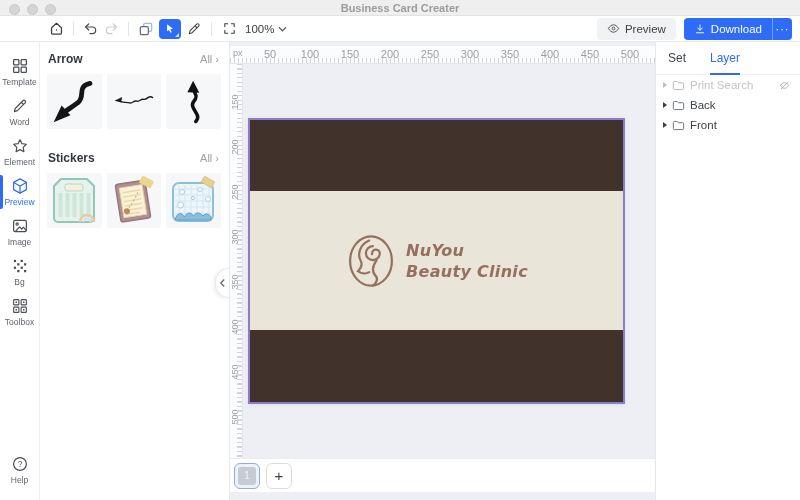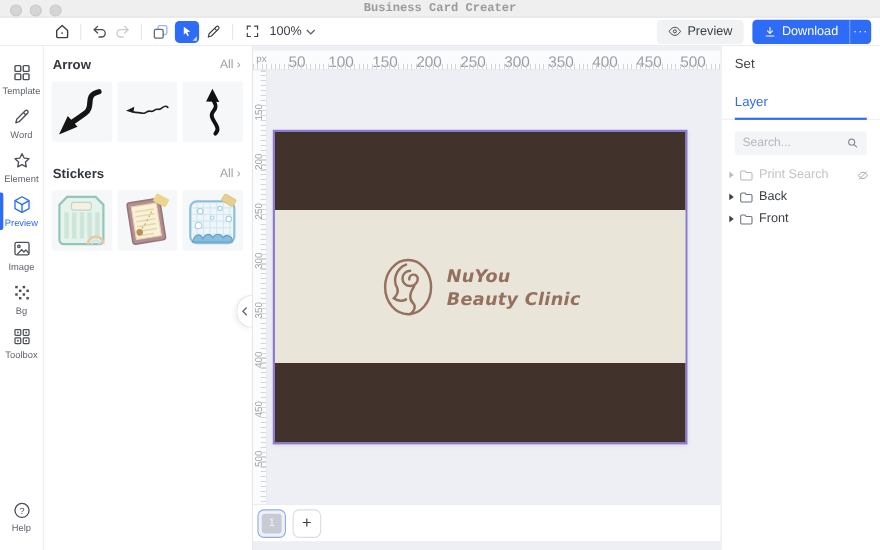--- a/index.html
+++ b/index.html
@@ -1,21 +1,21 @@
 <!DOCTYPE html>
 <html><head>
 <meta charset="utf-8">
 <style>
   * { margin:0; padding:0; box-sizing:border-box; }
   html,body { width:800px; height:500px; }
   body { font-family:"Liberation Sans", sans-serif; background:#eef0f5; overflow:hidden; }
   .app { position:relative; width:800px; height:500px; background:#fff; }
 
   
-  .titlebar { position:relative; height:16px; background:#efefef; border-bottom:1px solid #e3e3e3;font-family:Liberation Mono, monospace; }
+  .titlebar { position:relative; height:16px; background:#efefef; border-bottom:1px solid #e3e3e3; }
   .lights { position:absolute; left:9px; top:4px; display:flex; gap:7px; }
   .light { width:11px; height:11px; border-radius:50%; background:#d5d5d5; border:1px solid #c8c8c8; }
   .win-title { position:absolute; left:0; right:0; top:2px; text-align:center; font-size:11px; font-weight:700; color:#9b9b9b; }
 
   
   .toolbar { height:26px; background:#fff; border-bottom:1px solid #e9eaee; display:flex; align-items:center; padding:0 8px 0 46px; }
   .tbtn { width:20px; height:20px; display:flex; align-items:center; justify-content:center; border-radius:4px; cursor:pointer; flex:0 0 auto; }
   .tsep { width:1px; height:14px; background:#e4e5e9; margin:0 7px; flex:0 0 auto; }
   .tbtn.cursor-active { width:22px; height:20px; background:#2e6bf6; position:relative; margin:0 3px; }
   .tbtn.cursor-active .corner { position:absolute; right:2px; bottom:2px; width:0; height:0; border-left:4px solid transparent; border-bottom:4px solid #cfe0ff; }
@@ -47,41 +47,41 @@
   .sec-all { font-size:11px; color:#9aa0a6; cursor:pointer; }
   .tiles { display:flex; gap:5px; padding:0 8px 0 7px; }
   .tile { width:55px; height:55px; background:#f6f7f9; border-radius:2px; display:flex; align-items:center; justify-content:center; cursor:pointer; }
   .collapse-handle { position:absolute; right:0; top:226px; width:14px; height:30px; background:#fff; border:1px solid #e6e8ec; border-right:none; border-radius:15px 0 0 15px; box-shadow:-2px 1px 4px rgba(0,0,0,.06); display:flex; align-items:center; justify-content:center; cursor:pointer; }
 
   
   .canvas { position:relative; width:425px; background:#edeff5; overflow:hidden; }
   .h-ruler { position:absolute; left:0; right:0; top:4px; height:18px; background:#fbfcfd; border-bottom:1px solid #e4e6ea; }
   .h-ruler::after { content:""; position:absolute; left:0; right:0; bottom:0; height:5px;
       background:repeating-linear-gradient(to right, #d3d5da 0 1px, transparent 1px 4px); }
-  .h-ruler .rlabel { position:absolute; top:2px; transform:translateX(-50%); font-size:14px; color:#9b9ea4; }
+  .h-ruler .rlabel { position:absolute; top:2px; transform:translateX(-50%); font-size:11px; color:#9b9ea4; }
   .ruler-unit { position:absolute; left:3px; top:2px; font-size:9px; color:#9b9ea4; }
   .v-ruler { position:absolute; left:0; top:22px; width:13px; height:412px; background:#fbfcfd; border-right:1px solid #e4e6ea; }
   .v-ruler::after { content:""; position:absolute; top:0; bottom:0; right:0; width:5px;
       background:repeating-linear-gradient(to bottom, #d3d5da 0 1px, transparent 1px 4.5px); }
   .v-ruler .rlabel { position:absolute; left:-11px; width:32px; height:10px; line-height:10px; text-align:center; transform:rotate(-90deg); font-size:9px; color:#9b9ea4; }
 
   .card { position:absolute; left:18px; top:76px; width:377px; height:286px; border:2px solid #ef4444; display:flex; flex-direction:column; cursor:pointer; box-shadow:0 1px 4px rgba(60,60,90,.08); }
   .band-top { flex:0 0 71px; }
   .band-mid { flex:0 0 139px; display:flex; align-items:center; justify-content:center; gap:9px; }
   .band-bot { flex:1 1 auto; }
   .brand-text { font-family:"DejaVu Sans", sans-serif; font-style:italic; font-weight:600; font-size:16px; line-height:21px; letter-spacing:.3px; }
 
   .pagebar { position:absolute; left:0; right:0; top:416px; height:34px; background:#fff; border-top:1px solid #ececf0; display:flex; align-items:center; gap:6px; padding-left:4px; }
   .page-thumb { width:26px; height:26px; border:1px solid #93a9ea; background:#eef1f6; border-radius:6px; display:flex; align-items:center; justify-content:center; cursor:pointer; }
   .page-thumb .inner { width:18px; height:18px; background:#c7cbd3; border-radius:3px; color:#f2f3f6; font-size:10px; display:flex; align-items:center; justify-content:center; }
   .page-add { width:26px; height:26px; background:#fff; border:1px solid #dadce0; border-radius:6px; color:#3c4043; font-size:15px; font-weight:400; display:flex; align-items:center; justify-content:center; cursor:pointer; }
 
   
   .right-panel { width:145px; border-left:1px solid #e6e8ec; background:#fff; display:flex; flex-direction:column; }
-  .rp-tabs { display:flex; gap:12px; padding:9px 12px 0; border-bottom:1px solid #eef0f3;flex-direction:column; }
+  .rp-tabs { display:flex; gap:24px; padding:9px 12px 0; border-bottom:1px solid #eef0f3; }
   .rp-tab { font-size:12px; color:#3f4449; padding-bottom:8px; cursor:pointer; }
   .rp-tab.active { color:#2e6bf6; border-bottom:2px solid #2e6bf6; margin-bottom:-1px; }
   .rp-search { margin:10px 12px 8px; height:22px; background:#f4f5f7; border-radius:3px; display:flex; align-items:center; padding:0 7px; gap:4px; }
   .rp-search input { flex:1; min-width:0; border:none; outline:none; background:transparent; font-size:11px; color:#3c4146; font-family:"Liberation Sans", sans-serif; }
   .rp-search input::placeholder { color:#b3b7bd; }
   .layer-row { display:flex; align-items:center; gap:5px; height:20px; padding:0 10px 0 7px; font-size:11.5px; color:#3c4146; cursor:pointer; }
   .caret { width:0; height:0; border-left:4.5px solid #3b3e43; border-top:3.5px solid transparent; border-bottom:3.5px solid transparent; flex:0 0 auto; }
   .layer-name { flex:1 1 auto; white-space:nowrap; overflow:hidden; }
   .eye-off { display:none; }
   .layer-row.hidden-layer .layer-name { color:#c2c4c9; }
@@ -386,27 +386,20 @@
           <span>+</span>
         </div>
       </div>
     </div>
 
     <div class="right-panel">
       <div class="rp-tabs">
         <span class="rp-tab">Set</span>
         <span class="rp-tab active">Layer</span>
       </div>
-      <div class="rp-search">
-        <input type="text" placeholder="Search..." style="">
-        <svg width="12" height="12" viewBox="0 0 24 24" fill="none" stroke="#878c94" stroke-width="2">
-            <circle cx="10.5" cy="10.5" r="5.5"></circle>
-            <path d="M15 15 L20 20"></path>
-          </svg>
-      </div>
 
       <div class="layer-row hidden-layer">
         <span class="caret"></span>
         <svg class="folder" width="13" height="11" viewBox="0 0 24 20" fill="none" stroke="#6d7380" stroke-width="1.8">
             <path d="M2.5 4.5 a2 2 0 0 1 2 -2 h5 l2.2 2.5 H19.5 a2 2 0 0 1 2 2 V15.5 a2 2 0 0 1 -2 2 H4.5 a2 2 0 0 1 -2 -2 Z"></path>
           </svg>
         <span class="layer-name">Print Search</span>
         <svg class="eye-off" width="11" height="11" viewBox="0 0 24 24" fill="none" stroke="#9aa0a8" stroke-width="1.8">
             <path d="M3 12 C5.8 7.5 9 5.8 12 5.8 s6.2 1.7 9 6.2 c-2.8 4.5 -6 6.2 -9 6.2 S5.8 16.5 3 12 Z"></path>
             <path d="M4.5 19.5 L19.5 4.5"></path>

